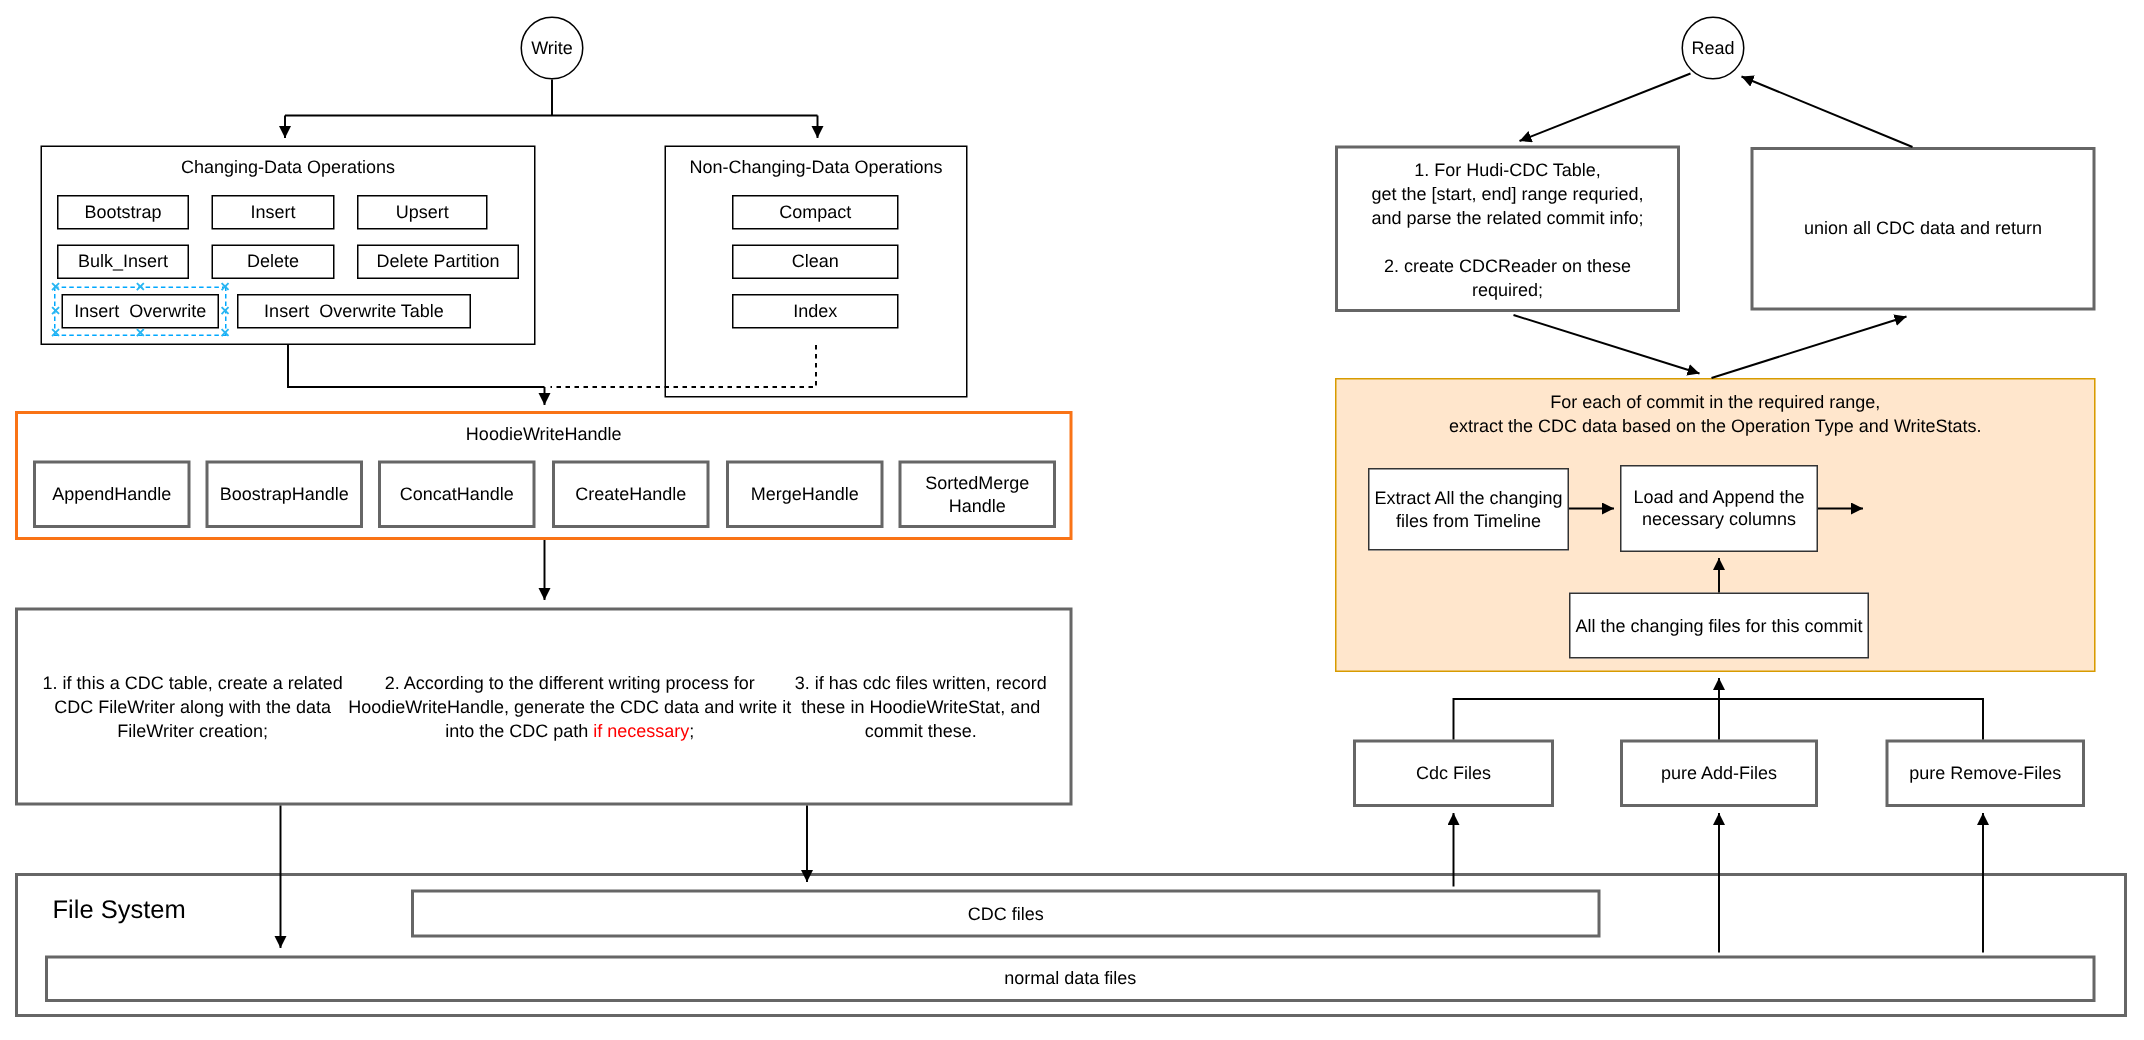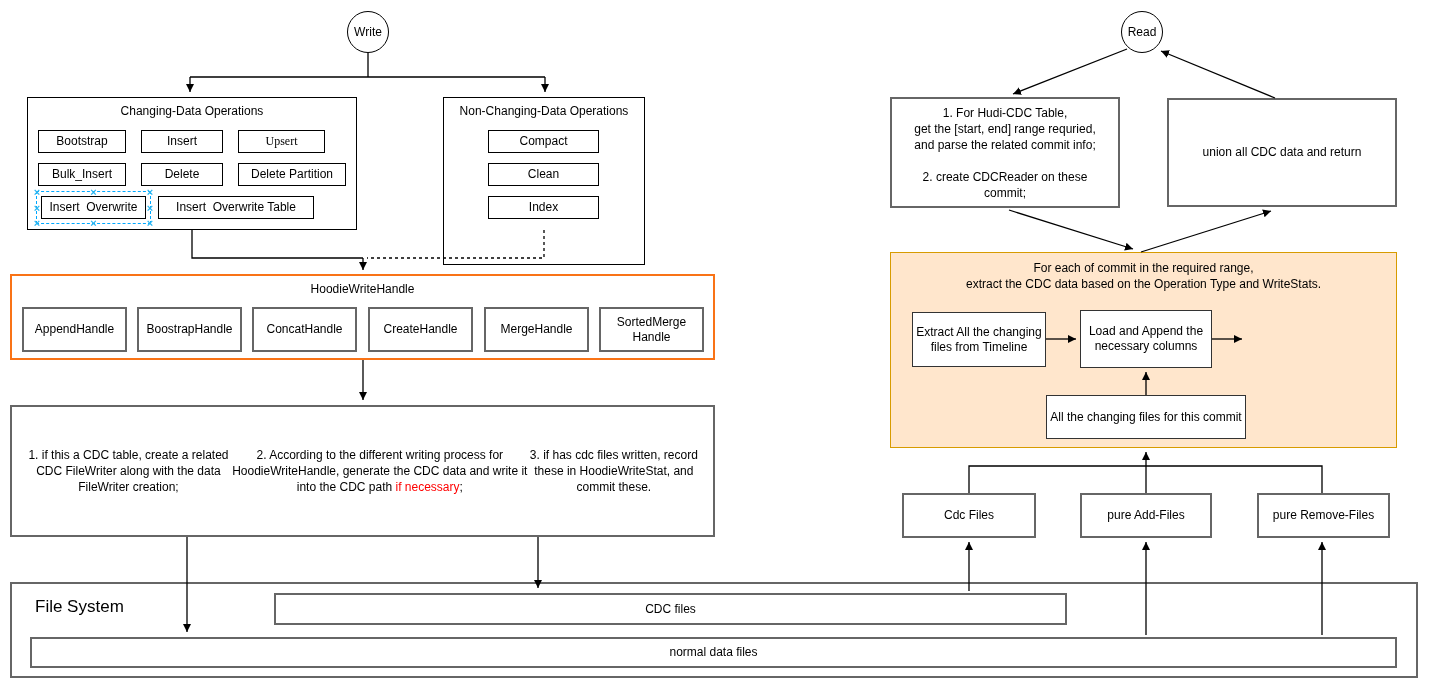--- a/index.html
+++ b/index.html
@@ -55,21 +55,21 @@
 
   <div class="circle" style="left:347px;top:11px;">
     <span>Write</span>
   </div>
 
   <div class="shape container" style="left:27px;top:97px;width:330px;height:133px;">
     <div class="title-center">Changing-Data Operations</div>
   </div>
   <div class="shape btn" style="left:38px;top:130px;width:88px;height:23px;">Bootstrap</div>
   <div class="shape btn" style="left:141px;top:130px;width:82px;height:23px;">Insert</div>
-  <div class="shape btn" style="left:238px;top:130px;width:87px;height:23px;font-family:Liberation Serif, serif;">Upsert</div>
+  <div class="shape btn" style="left:238px;top:130px;width:87px;height:23px;">Upsert</div>
   <div class="shape btn" style="left:38px;top:163px;width:88px;height:23px;">Bulk_Insert</div>
   <div class="shape btn" style="left:141px;top:163px;width:82px;height:23px;">Delete</div>
   <div class="shape btn" style="left:238px;top:163px;width:108px;height:23px;">Delete Partition</div>
   <div class="shape btn" style="left:41px;top:196px;width:105px;height:23px;">Insert  Overwrite</div>
   <div class="shape btn" style="left:158px;top:196px;width:156px;height:23px;">Insert  Overwrite Table</div>
 
   <div class="selection" style="left:36px;top:191px;width:115px;height:33px;">
     <span class="h" style="left:0;top:0;">×</span>
     <span class="h" style="left:50%;top:0;">×</span>
     <span class="h" style="left:100%;top:0;">×</span>
@@ -111,21 +111,21 @@
   <div class="circle" style="left:1121px;top:11px;">
     <span>Read</span>
   </div>
 
   <div class="steps" style="left:890px;top:97px;width:230px;height:111px;">
     <div>1. For Hudi-CDC Table,</div>
     <div>get the [start, end] range requried,</div>
     <div>and parse the related commit info;</div>
     <div class="gap"></div>
     <div>2. create CDCReader on these</div>
-    <div>commit;</div>
+    <div>required;</div>
   </div>
 
   <div class="shape gray" style="left:1167px;top:98px;width:230px;height:109px;">union all CDC data and return</div>
 
   <div class="orange" style="left:890px;top:252px;width:507px;height:196px;"></div>
   <div class="orange-title" style="left:890px;top:260px;">
     <div>For each of commit in the required range,</div>
     <div>extract the CDC data based on the Operation Type and WriteStats.</div>
   </div>
   <div class="shape inner-white" style="left:912px;top:312px;width:134px;height:55px;">Extract All the changing files from Timeline</div>

